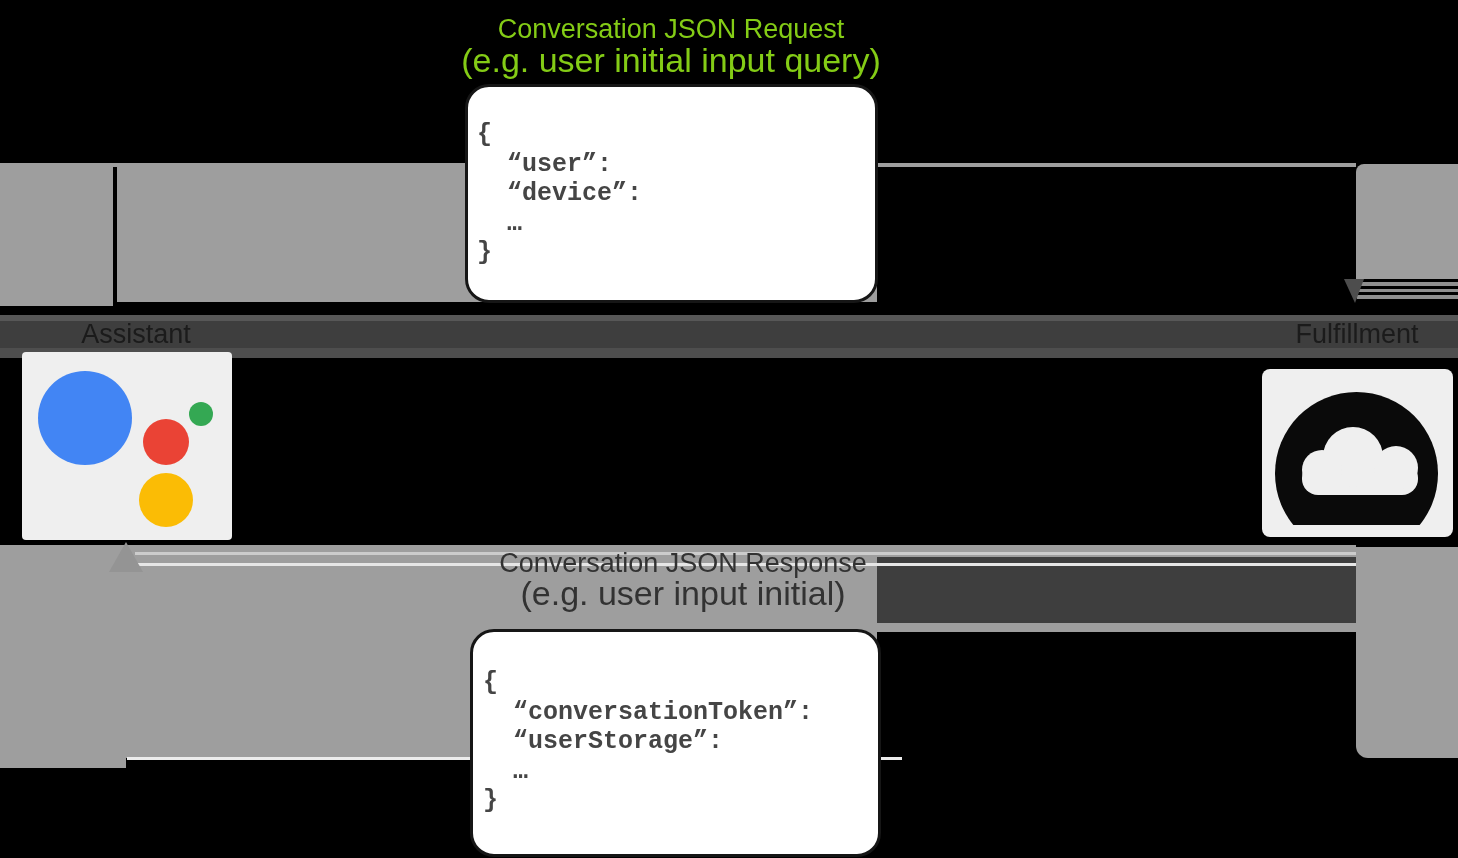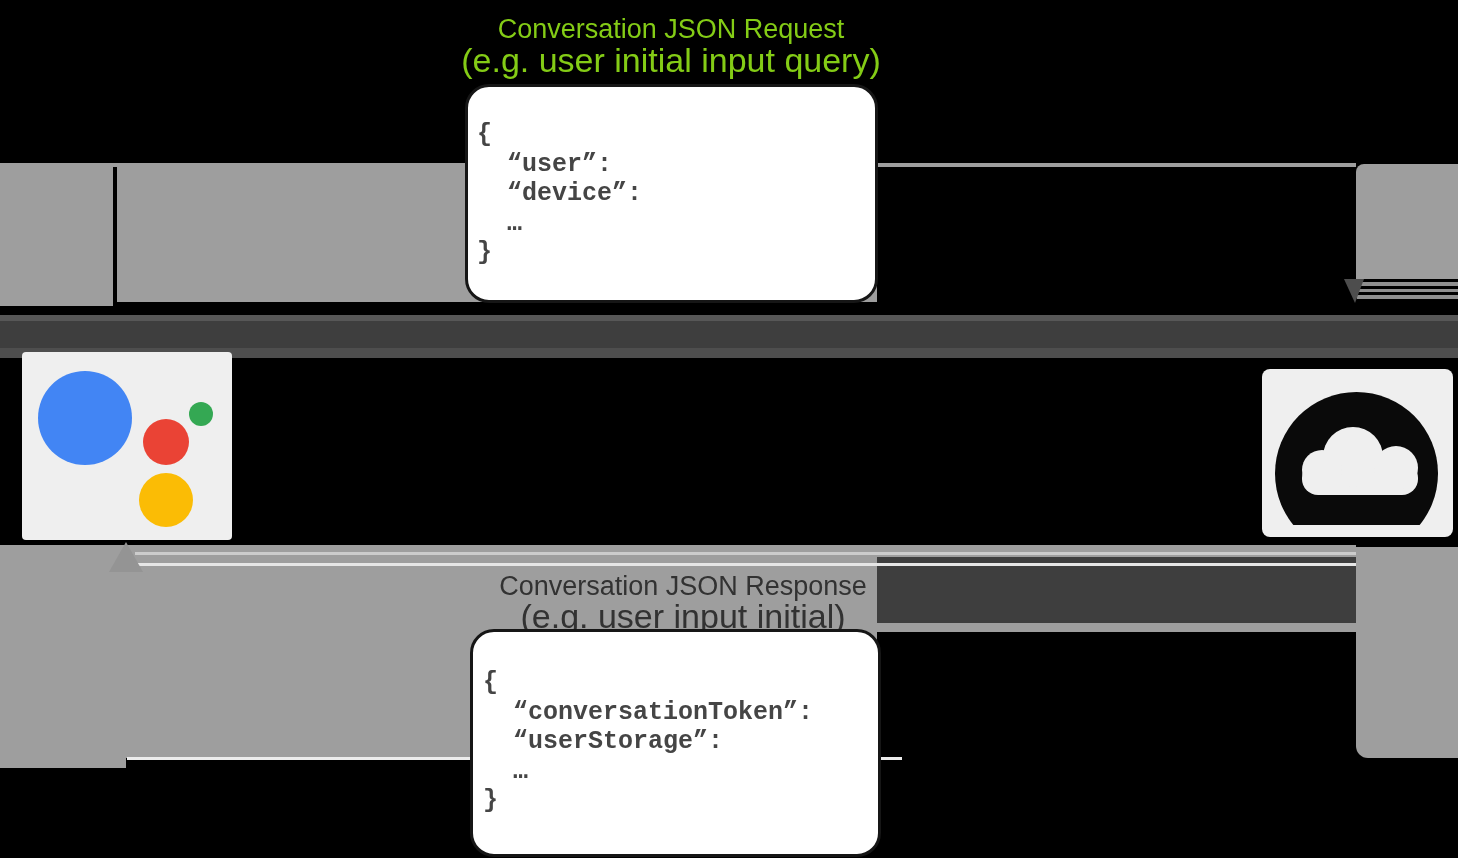--- a/index.html
+++ b/index.html
@@ -31,20 +31,22 @@
   <div class="abs gray" style="left:117px;top:164px;width:760px;height:138px;"></div>
   <div class="abs gray" style="left:1356px;top:164px;width:102px;height:115px;border-top-left-radius:8px;"></div>
   <div class="abs" style="left:1357px;top:282px;width:101px;height:3.5px;background:#8f8f8f;"></div>
   <div class="abs" style="left:1357px;top:288.5px;width:101px;height:3.5px;background:#8f8f8f;"></div>
   <div class="abs" style="left:1357px;top:295px;width:101px;height:3.5px;background:#8f8f8f;"></div>
   <div class="abs" style="left:1344px;top:279px;width:20px;height:24px;background:#4d4d4d;clip-path:polygon(0 0,100% 0,55% 100%);"></div>
 
   <div class="abs" style="left:0;top:315px;width:1458px;height:43px;background:#3e3e3e;z-index:2;"></div>
   <div class="abs" style="left:0;top:315px;width:1458px;height:6px;background:#575757;z-index:2;"></div>
   <div class="abs" style="left:0;top:348px;width:1458px;height:10px;background:#4e4e4e;z-index:2;"></div>
+  <div class="abs band-label" style="left:36px;top:319px;">Assistant</div>
+  <div class="abs band-label" style="left:1257px;top:319px;">Fulfillment</div>
 
   <div class="abs tile" style="left:22px;top:352px;width:210px;height:188px;background:#efefef;border-radius:4px;">
     <div>
       <div class="circle" style="left:16px;top:19px;width:94px;height:94px;background:#4285F4;"></div>
       <div class="circle" style="left:167px;top:50px;width:24px;height:24px;background:#34A853;"></div>
       <div class="circle" style="left:121px;top:67px;width:46px;height:46px;background:#EA4335;"></div>
       <div class="circle" style="left:117px;top:121px;width:54px;height:54px;background:#FBBC05;"></div>
     </div>
   </div>
 
@@ -69,21 +71,21 @@
   <div class="abs gray" style="left:0;top:545px;width:877px;height:213px;"></div>
   <div class="abs gray" style="left:0;top:758px;width:126px;height:10px;"></div>
   <div class="abs gray" style="left:877px;top:545px;width:479px;height:87px;"></div>
   <div class="abs" style="left:877px;top:557px;width:479px;height:66px;background:#3e3e3e;"></div>
   <div class="abs gray" style="left:1356px;top:547px;width:102px;height:211px;border-bottom-left-radius:12px;"></div>
   <div class="abs" style="left:135px;top:551.5px;width:1221px;height:3px;background:#cccccc;"></div>
   <div class="abs" style="left:135px;top:562.5px;width:1221px;height:3.5px;background:#e6e6e6;"></div>
   <div class="abs" style="left:127px;top:757px;width:775px;height:3px;background:#ececec;"></div>
   <div class="abs" style="left:109px;top:542px;width:34px;height:30px;background:#949494;clip-path:polygon(50% 0,0 100%,100% 100%);z-index:3;"></div>
 
-  <div class="abs title" style="left:383px;top:572px;line-height:29.5px;color:#323232;">
+  <div class="abs title" style="left:383px;top:549px;line-height:29.5px;color:#323232;">
     <div>Conversation JSON Response</div>
     <div class="sub">(e.g. user input initial)</div>
   </div>
 
   <div class="abs codebox" style="left:470px;top:629px;width:411px;height:228px;">
     <pre style="padding:36px 0 0 10px;">{
   “conversationToken”:
   “userStorage”:
   …
 }</pre>

